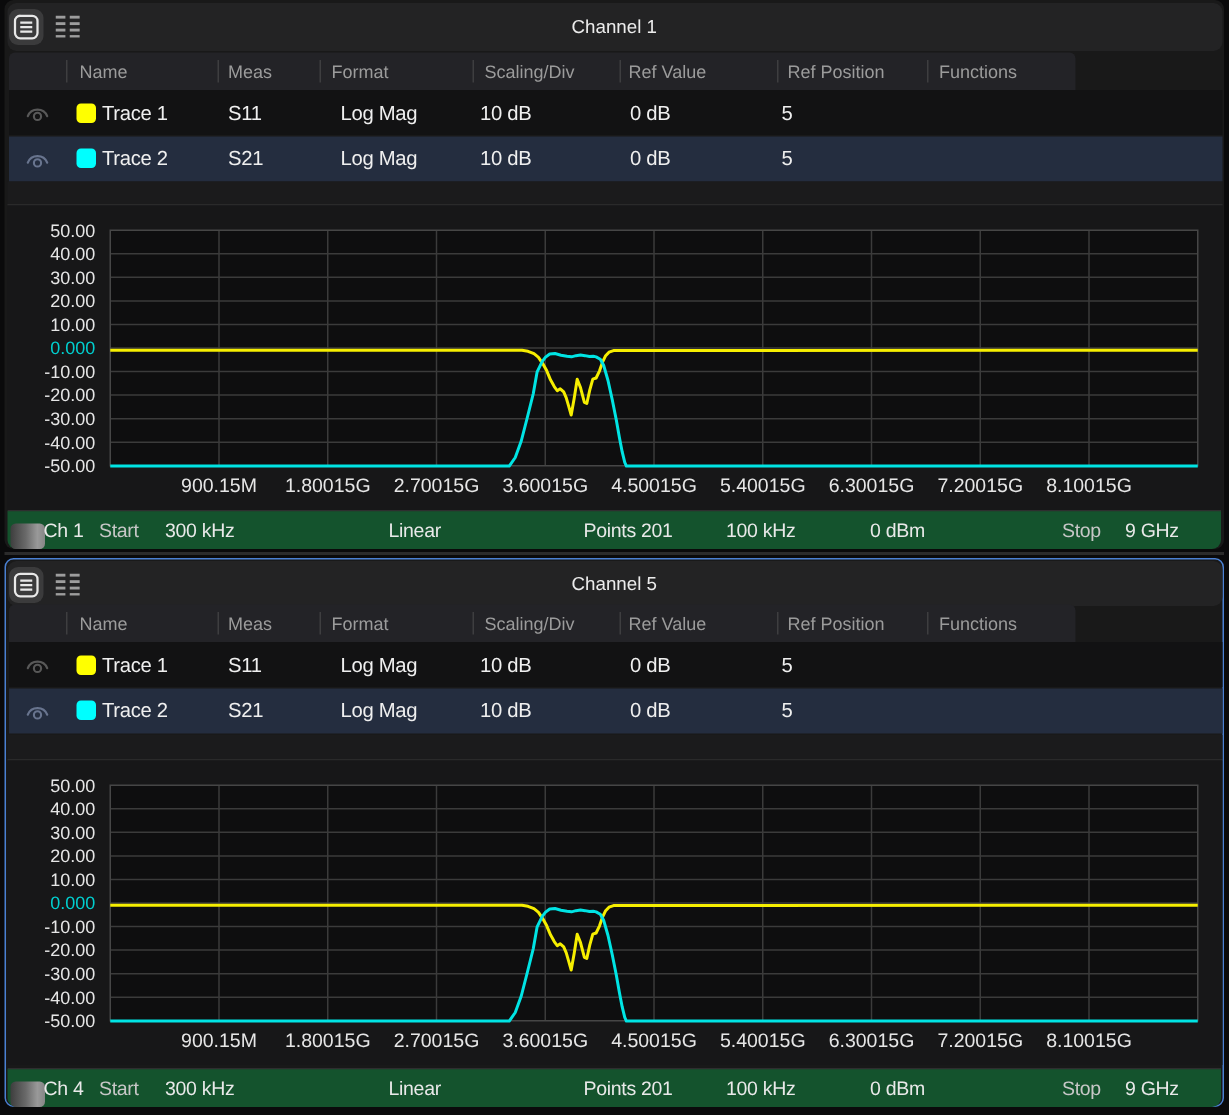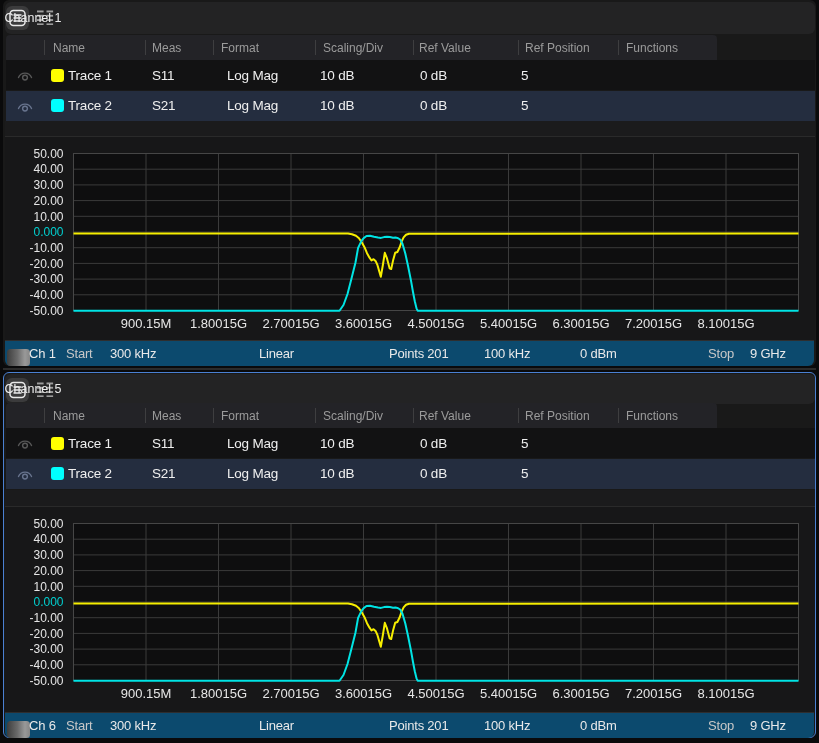--- a/index.html
+++ b/index.html
@@ -4,34 +4,34 @@
 html,body{width:819px;height:743px;background:#0a0a0b;overflow:hidden;
 font-family:"Liberation Sans",sans-serif;-webkit-font-smoothing:antialiased}
 .panel{position:absolute;left:0;width:819px;height:366px}
 .box{position:absolute;left:3px;right:3px;top:0;bottom:0;background:#191919;border-radius:6px}
 .box.sel{border:1.5px solid #4a80d2}
 .tb{position:absolute;left:4.5px;top:2px;right:4.5px;height:32px;background:#232324;border-radius:6px}
 .btn1{position:absolute;left:1px;top:3.5px;width:23px;height:24px;background:#3b3b3c;border-radius:6px;display:flex;align-items:center;justify-content:center}
 .btn1 svg{display:block}
 .btn2{position:absolute;left:32.5px;top:8px}
 .btn2 svg{display:block}
-.title{position:absolute;left:0;right:0;top:0;height:32px;line-height:32px;text-align:left;color:#ececec;font-size:12.5px;letter-spacing:0}
+.title{position:absolute;left:0;right:0;top:0;height:32px;line-height:32px;text-align:center;color:#ececec;font-size:12.5px;letter-spacing:0}
 .thead{position:absolute;left:5.5px;top:35px;width:711px;height:25px;background:#232327;border-radius:4px 4px 0 0}
 .thead .h{position:absolute;top:0;height:25px;line-height:26px;color:#9b9b9b;font-size:12px}
 .sep{position:absolute;top:5px;height:15px;width:1px;background:#3e3e40}
 .row{position:absolute;left:5.5px;width:809.5px}
 .row.r1{background:#121213}
 .row.r2{background:#242d3f}
 .row .cell{position:absolute;top:0;height:100%;display:flex;align-items:center;color:#efefef;font-size:13.5px;letter-spacing:-.2px}
 .eyewrap{position:absolute;left:10px;top:50%;margin-top:-9px;color:#585858}
 .r2 .eyewrap{color:#68748e}
 .sw{position:absolute;left:45.5px;top:50%;margin-top:-6.5px;width:13px;height:13px;border-radius:3px}
 .plotbg{position:absolute;left:5px;right:4px;height:203px;background:#171718}
 svg.plot{position:absolute;left:0;top:121px;font-family:"Liberation Sans",sans-serif}
-.status{position:absolute;left:5px;right:5px;top:340px;height:26px;background:#0c4a6e;border-top:1px solid #2e2e2f;border-radius:0 0 6px 6px}
+.status{position:absolute;left:5px;right:5px;top:340px;height:26px;background:#14532d;border-top:1px solid #2e2e2f;border-radius:0 0 6px 6px}
 .chip{position:absolute;left:1.5px;top:8px;width:23px;height:17px;border-radius:3.5px;
 background:linear-gradient(90deg,#3e3e3e,#6a6a6a 45%,#999 78%,#868686)}
 .st{position:absolute;top:0;height:26px;line-height:25px;font-size:13px;color:#c7c7c7;letter-spacing:-.2px}
 .st.b{color:#e9e9e9}
 </style></head>
 <body>
 <div class="panel" style="top:0px">
 <div class="box"></div>
 <div class="tb" style="height:32px">
   <span class="btn1">
@@ -272,21 +272,21 @@
 <text x="363.5" y="328" text-anchor="middle" font-size="13" fill="#e6e6e6">3.60015G</text>
 <text x="436.0" y="328" text-anchor="middle" font-size="13" fill="#e6e6e6">4.50015G</text>
 <text x="508.5" y="328" text-anchor="middle" font-size="13" fill="#e6e6e6">5.40015G</text>
 <text x="581.0" y="328" text-anchor="middle" font-size="13" fill="#e6e6e6">6.30015G</text>
 <text x="653.5" y="328" text-anchor="middle" font-size="13" fill="#e6e6e6">7.20015G</text>
 <text x="726.0" y="328" text-anchor="middle" font-size="13" fill="#e6e6e6">8.10015G</text>
 </svg>
     </div>
 <div class="status" style="top:340px">
   <span class="chip"></span>
-  <span class="st b" style="left:24px">Ch 6</span>
+  <span class="st b" style="left:24px">Ch 4</span>
   <span class="st" style="left:61px">Start</span>
   <span class="st b" style="left:105px">300 kHz</span>
   <span class="st b" style="left:254px">Linear</span>
   <span class="st b" style="left:384px">Points 201</span>
   <span class="st b" style="left:479px">100 kHz</span>
   <span class="st b" style="left:575px">0 dBm</span>
   <span class="st" style="left:703px">Stop</span>
   <span class="st b" style="left:745px">9 GHz</span>
 </div>
 </div>

